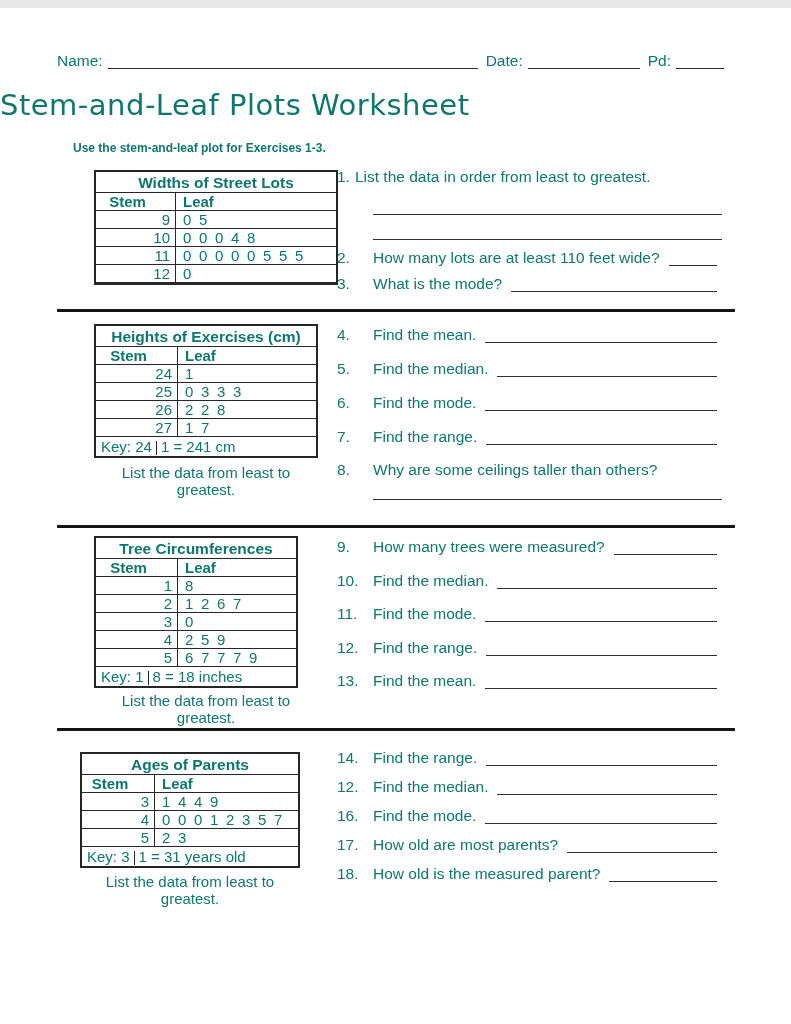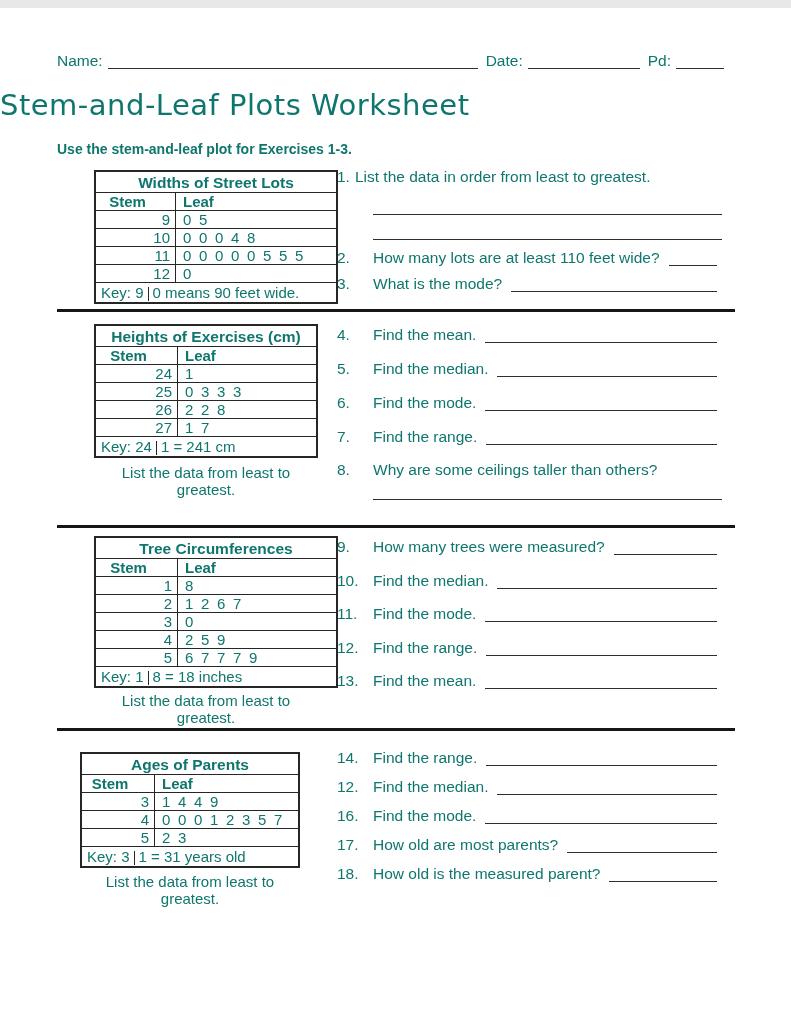--- a/index.html
+++ b/index.html
@@ -9,21 +9,21 @@
   }
   
   .hdr{position:absolute;left:57px;top:44px;width:680px;display:flex;align-items:baseline;font-size:15.5px;white-space:nowrap;}
   .hdr .lbl{flex:0 0 auto;}
   .blank{display:inline-block;border-bottom:1.6px solid #2e2e2e;height:13px;transform:translateY(3px);flex:0 0 auto;}
   .b-name{width:370px;margin:0 8px 0 5px;}
   .b-date{width:112px;margin:0 8px 0 5px;}
   .b-pd{width:48px;margin:0 0 0 5px;}
   
   .title{position:absolute;left:0;top:80px;width:791px;text-align:left;font-size:29px;font-family:"DejaVu Sans",sans-serif;letter-spacing:0.5px;}
-  .instr{position:absolute;left:57px;top:133px;font-size:14px;font-weight:bold;}
+  .instr{position:absolute;left:73px;top:133px;font-size:12px;font-weight:bold;}
   
   .slplot{position:absolute;border:2px solid #262626;font-size:15px;background:#fff;box-sizing:border-box;}
   .t-title{font-weight:bold;text-align:center;border-bottom:1.4px solid #262626;line-height:17px;padding:1.5px 0;font-size:15.5px;}
   .t-row{display:flex;border-bottom:1.4px solid #262626;line-height:17px;}
   .stem-c{width:var(--stemw);border-right:1.4px solid #262626;text-align:right;padding-right:5px;box-sizing:border-box;}
   .leaf-c{flex:1;padding-left:7px;word-spacing:3.5px;}
   .t-head .stem-c{font-weight:bold;text-align:center;padding-right:16px;}
   .t-head .leaf-c{font-weight:bold;word-spacing:normal;}
   .t-key{line-height:17px;padding:1px 0 1px 5px;white-space:nowrap;}
   .vbar{display:inline-block;border-left:1.4px solid #262626;width:0;height:14px;margin:0 4px;vertical-align:-3px;}
@@ -69,21 +69,20 @@
       <div class="leaf-c">0 0 0 4 8</div>
     </div>
     <div class="t-row">
       <div class="stem-c">11</div>
       <div class="leaf-c">0 0 0 0 0 5 5 5</div>
     </div>
     <div class="t-row">
       <div class="stem-c">12</div>
       <div class="leaf-c">0</div>
     </div>
-    <div class="t-key"><span>Key: 9</span><span class="vbar"></span><span>0 means 90 feet wide.</span></div>
   </div>
 
   <div class="q first" style="top:160px">
     <span class="qn">1.</span>
     <span class="qt">List the data in order from least to greatest.</span>
   </div>
   <div class="ansline" style="top:206px"></div>
   <div class="ansline" style="top:231px"></div>
   <div class="q" style="top:241px">
     <span class="qn">2.</span>
@@ -145,21 +144,21 @@
     <span class="qblank"></span>
   </div>
   <div class="q" style="top:453px">
     <span class="qn">8.</span>
     <span class="qt">Why are some ceilings taller than others?</span>
   </div>
   <div class="ansline" style="top:491px"></div>
 
   <div class="divider" style="top:517px"></div>
 
-  <div class="slplot" style="left:94px;top:528px;width:244px;--stemw:82px">
+  <div class="slplot" style="left:94px;top:528px;width:204px;--stemw:82px">
     <div class="t-title">Tree Circumferences</div>
     <div class="t-row t-head">
       <div class="stem-c">Stem</div>
       <div class="leaf-c">Leaf</div>
     </div>
     <div class="t-row">
       <div class="stem-c">1</div>
       <div class="leaf-c">8</div>
     </div>
     <div class="t-row">

